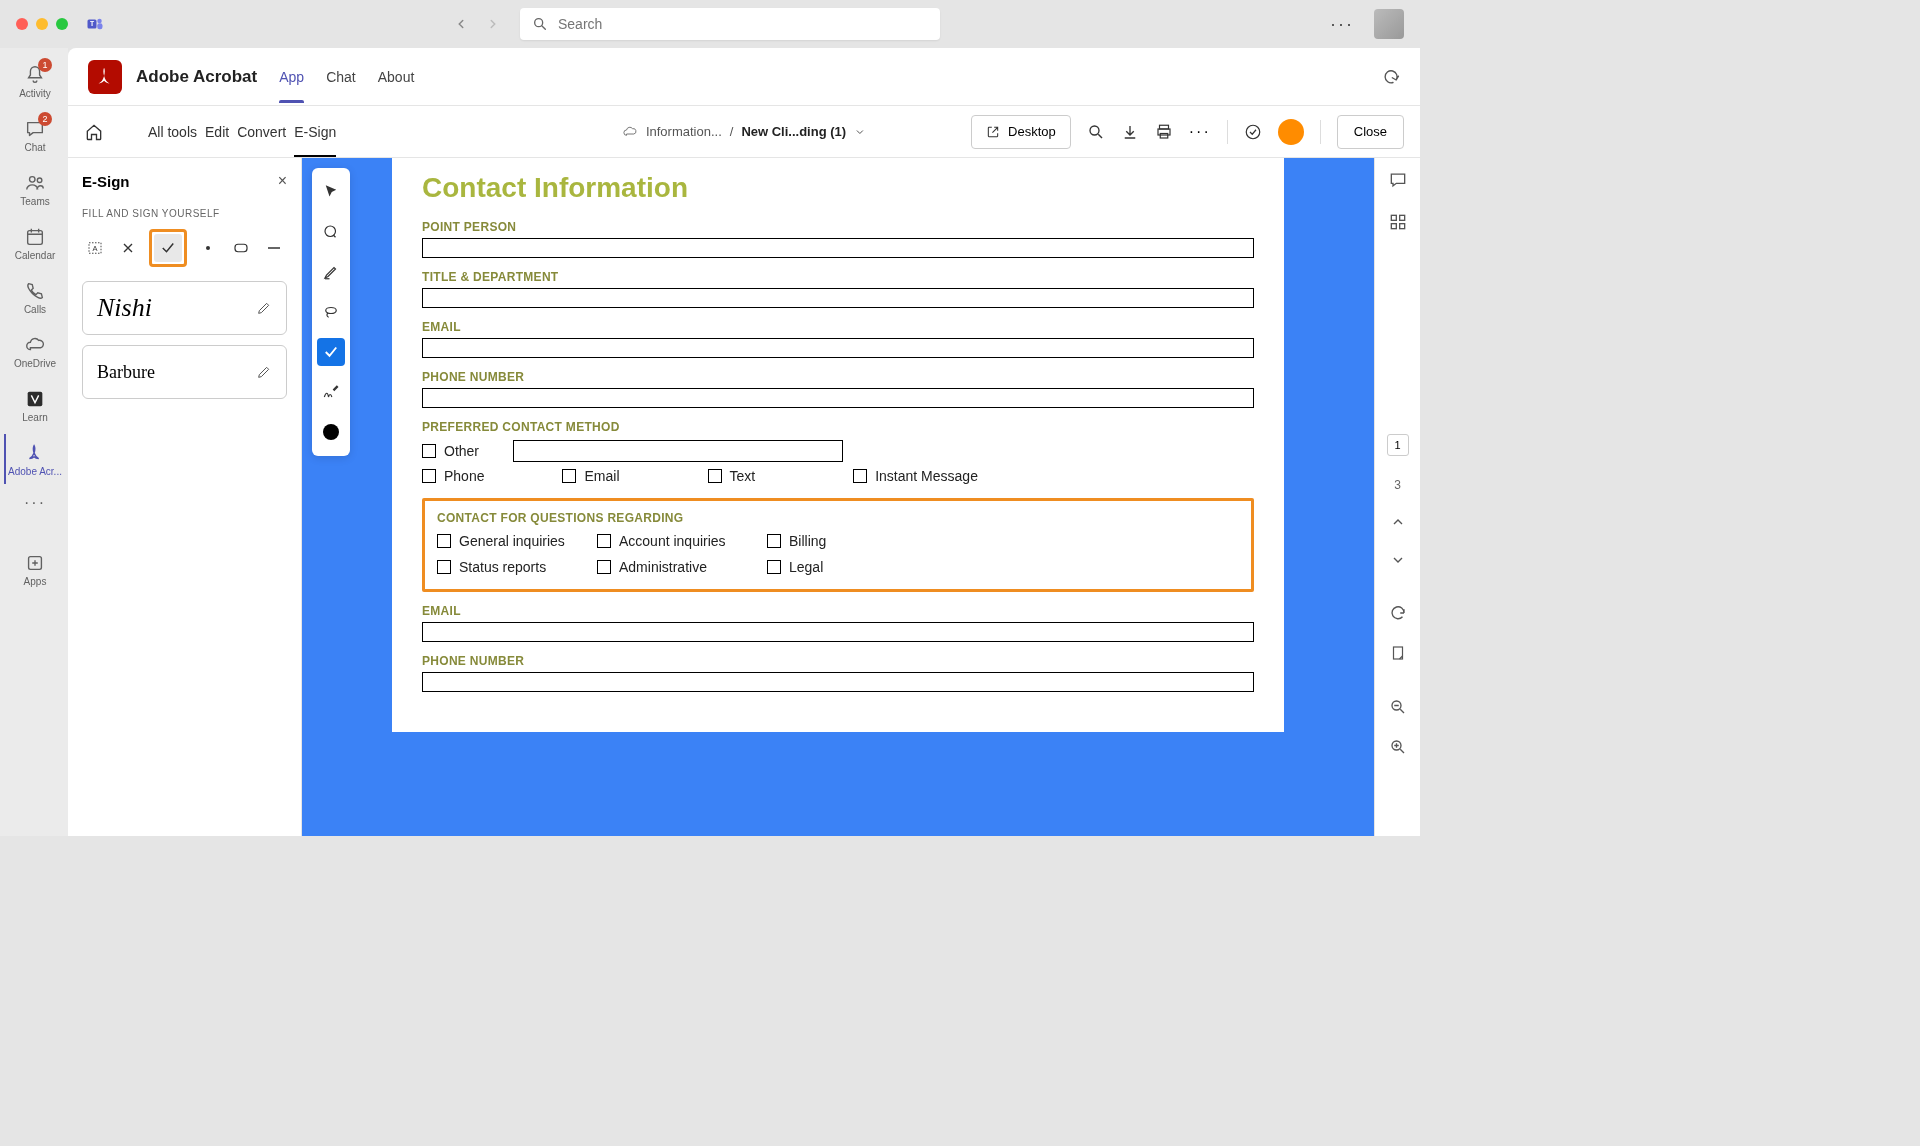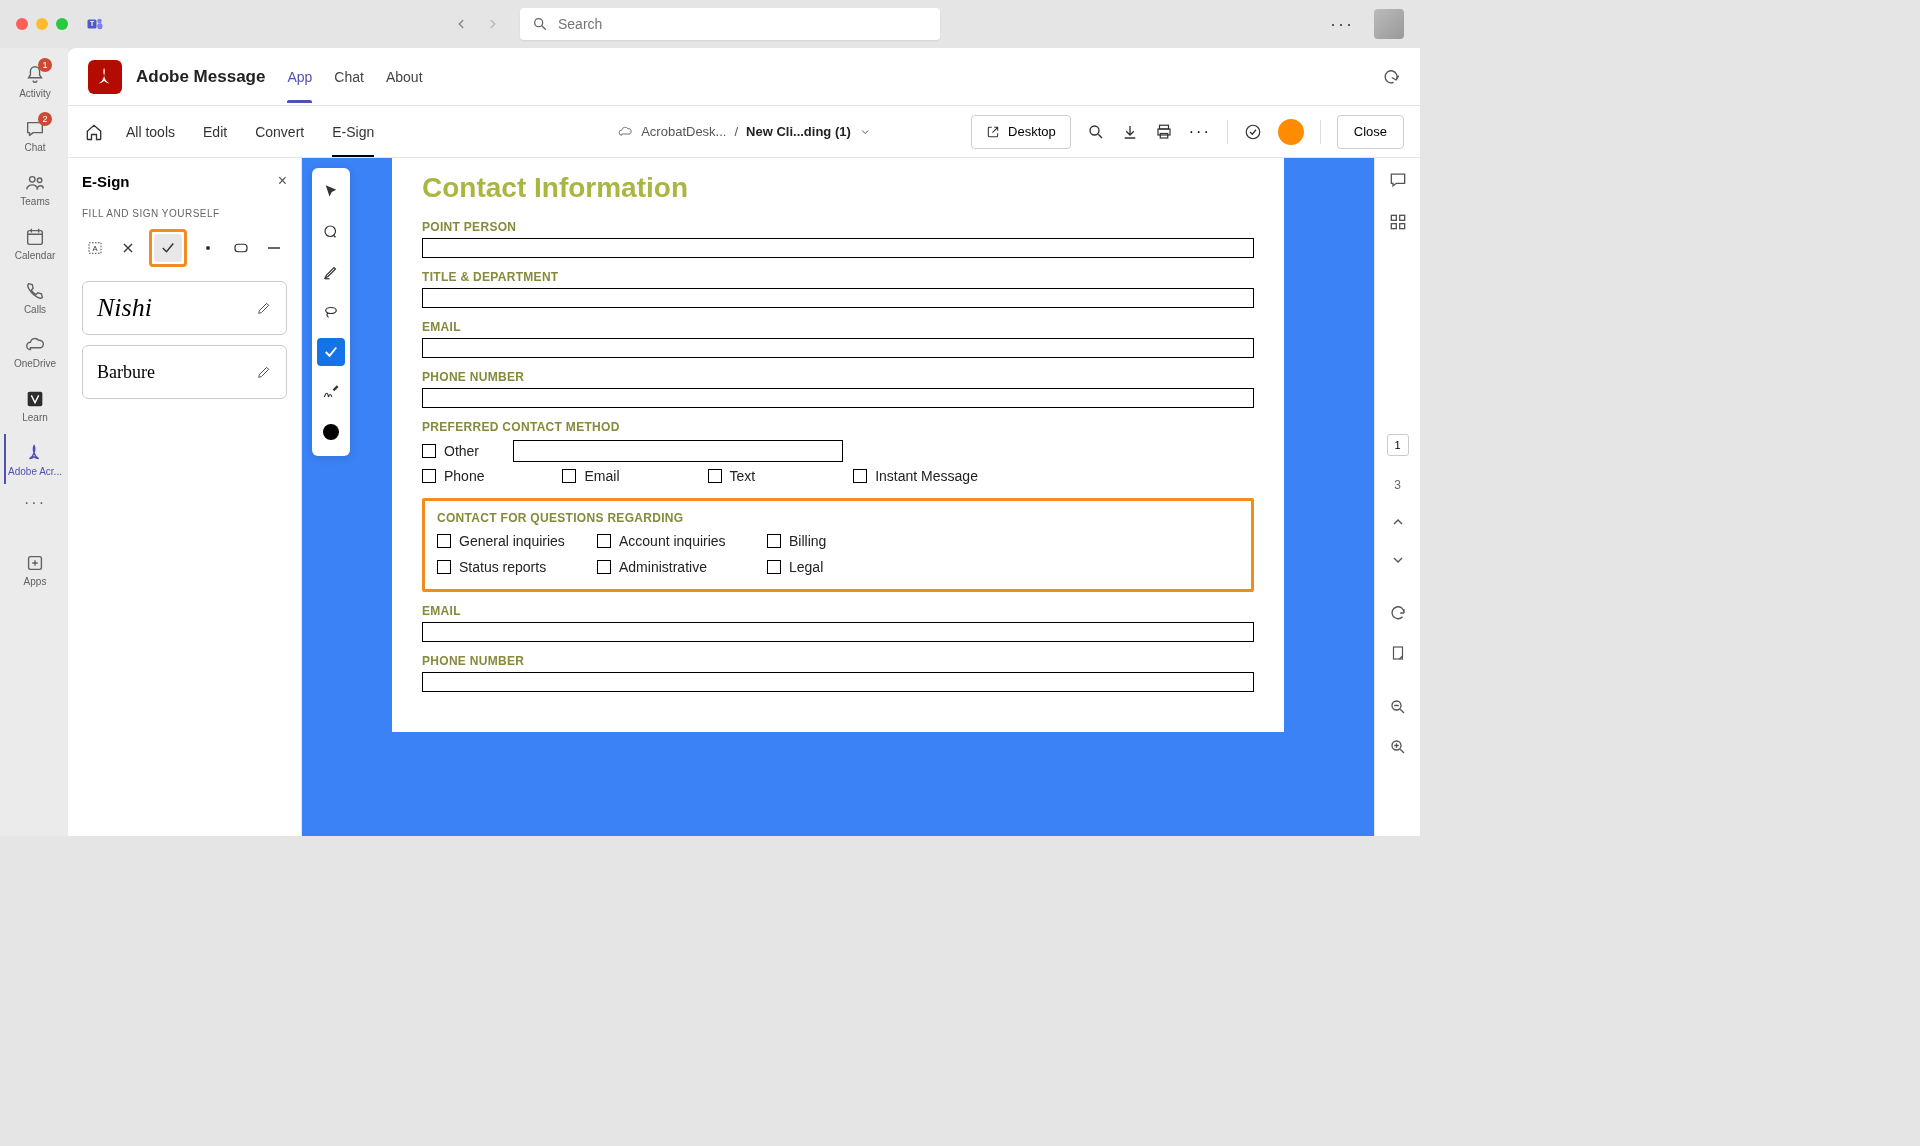--- a/index.html
+++ b/index.html
@@ -42,21 +42,21 @@
 .app-title { font-size: 17px; font-weight: 700; color: #222; }
 .app-tabs { display: flex; gap: 22px; margin-left: 8px; }
 .app-tab { font-size: 14px; color: #444; cursor: pointer; padding: 18px 0; position: relative; }
 .app-tab.active { color: #4f52b2; }
 .app-tab.active::after { content:''; position: absolute; left: 0; right: 0; bottom: 0; height: 3px; background: #4f52b2; border-radius: 2px 2px 0 0; }
 .refresh-icon { margin-left: auto; cursor: pointer; }
 
 
 .toolbar { height: 52px; border-bottom: 1px solid #e5e5e5; display: flex; align-items: center; padding: 0 16px; gap: 22px; }
 .home-icon { cursor: pointer; }
-.tool-tabs { display: flex; gap: 28px; align-items: center; height: 100%; }
+.tool-tabs { display: flex; gap: 8px; align-items: center; height: 100%; margin-left: 22px; }
 .tool-tab { font-size: 14px; color: #333; cursor: pointer; height: 100%; display: flex; align-items: center; position: relative; }
 .tool-tab.active::after { content:''; position: absolute; left: 0; right: 0; bottom: 0; height: 2px; background: #000; }
 .breadcrumb { margin-left: auto; margin-right: auto; display: flex; align-items: center; gap: 8px; font-size: 13px; color: #555; position: absolute; left: 50%; transform: translateX(-50%); }
 .breadcrumb .current { color: #222; font-weight: 600; }
 .toolbar-right { margin-left: auto; display: flex; align-items: center; gap: 16px; }
 .desktop-btn { height: 34px; border: 1px solid #ccc; border-radius: 4px; background: #fff; padding: 0 14px; display: flex; align-items: center; gap: 8px; font-size: 13px; cursor: pointer; }
 .icon-btn { cursor: pointer; display: flex; align-items: center; }
 .vdiv { width: 1px; height: 24px; background: #ddd; }
 .profile { width: 26px; height: 26px; border-radius: 50%; background: #ff8c00; }
 .close-btn { height: 34px; border: 1px solid #ccc; border-radius: 4px; background: #fff; padding: 0 16px; font-size: 13px; cursor: pointer; }
@@ -207,21 +207,21 @@
   </div>
 </div>
 
 <div class="app">
   <div class="app-header">
     <div class="acrobat-logo">
       <svg width="22" height="22" viewBox="0 0 24 24">
           <path d="M5 19c3-1 5-4 6-8 1 4 3 7 6 8-2 0-4-1-6-3-2 2-4 3-6 3zM11 11c-1-4-1-7 0-9 1 2 1 5 0 9z" fill="#fff"></path>
         </svg>
     </div>
-    <span class="app-title">Adobe Message</span>
+    <span class="app-title">Adobe Acrobat</span>
     <div class="app-tabs">
       <span class="app-tab active">App</span>
       <span class="app-tab">Chat</span>
       <span class="app-tab">About</span>
     </div>
     <svg class="refresh-icon" width="18" height="18" viewBox="0 0 24 24">
         <path d="M20 12a8 8 0 10-2 5M20 12V6M20 12h-6" stroke="#555" stroke-width="1.8" fill="none" stroke-linecap="round" transform="rotate(30 12 12)"></path>
       </svg>
   </div>
 
@@ -232,21 +232,21 @@
     <div class="tool-tabs">
       <span class="tool-tab">All tools</span>
       <span class="tool-tab">Edit</span>
       <span class="tool-tab">Convert</span>
       <span class="tool-tab active">E-Sign</span>
     </div>
     <div class="breadcrumb">
       <svg width="16" height="16" viewBox="0 0 24 24">
           <path d="M7 17a4 4 0 010-8 5 5 0 019-2 4 4 0 012 8H7z" stroke="#777" stroke-width="1.5" fill="none"></path>
         </svg>
-      <span>AcrobatDesk...</span>
+      <span>Information...</span>
       <span>/</span>
       <span class="current">New Cli...ding (1)</span>
       <svg width="12" height="12" viewBox="0 0 24 24">
           <path d="M6 9l6 6 6-6" stroke="#555" stroke-width="2" fill="none"></path>
         </svg>
     </div>
     <div class="toolbar-right">
       <button class="desktop-btn">
         <svg width="14" height="14" viewBox="0 0 24 24">
             <path d="M10 4H5a1 1 0 00-1 1v14a1 1 0 001 1h14a1 1 0 001-1v-5M14 4h6v6M20 4l-9 9" stroke="#333" stroke-width="1.8" fill="none"></path>

